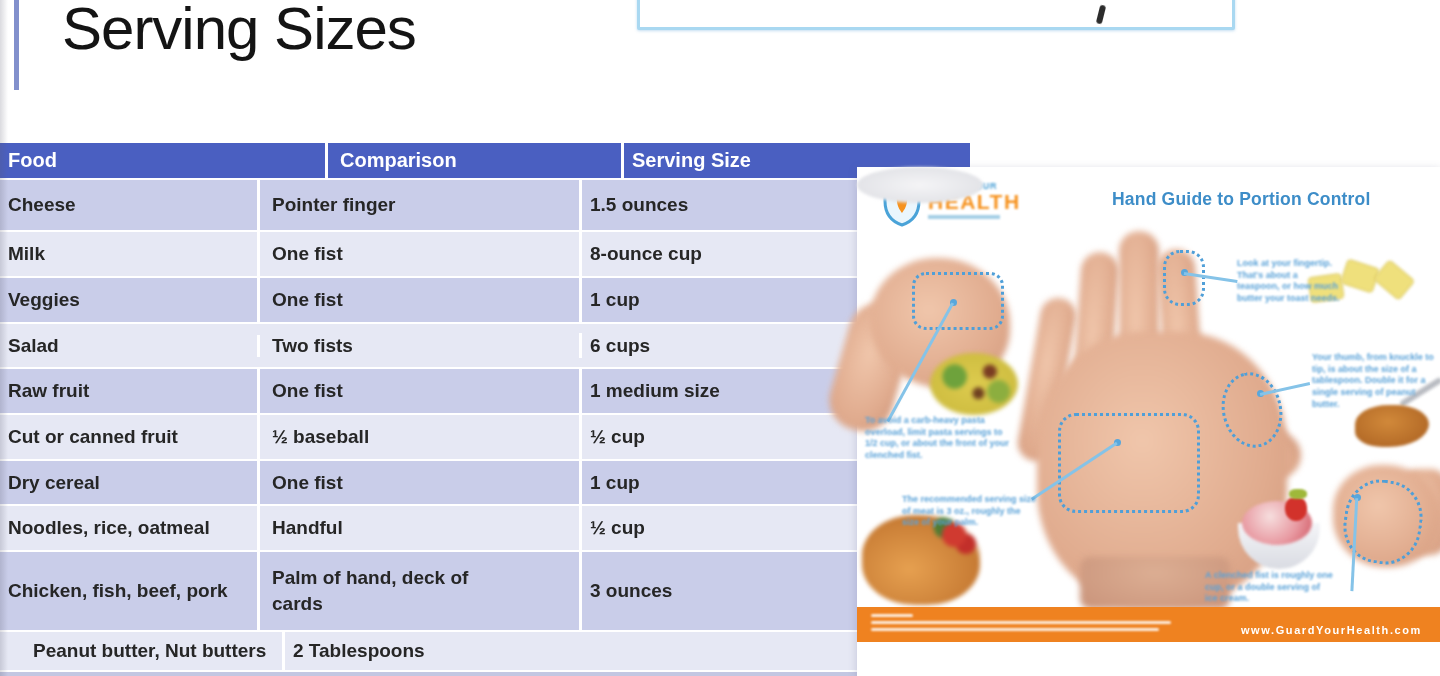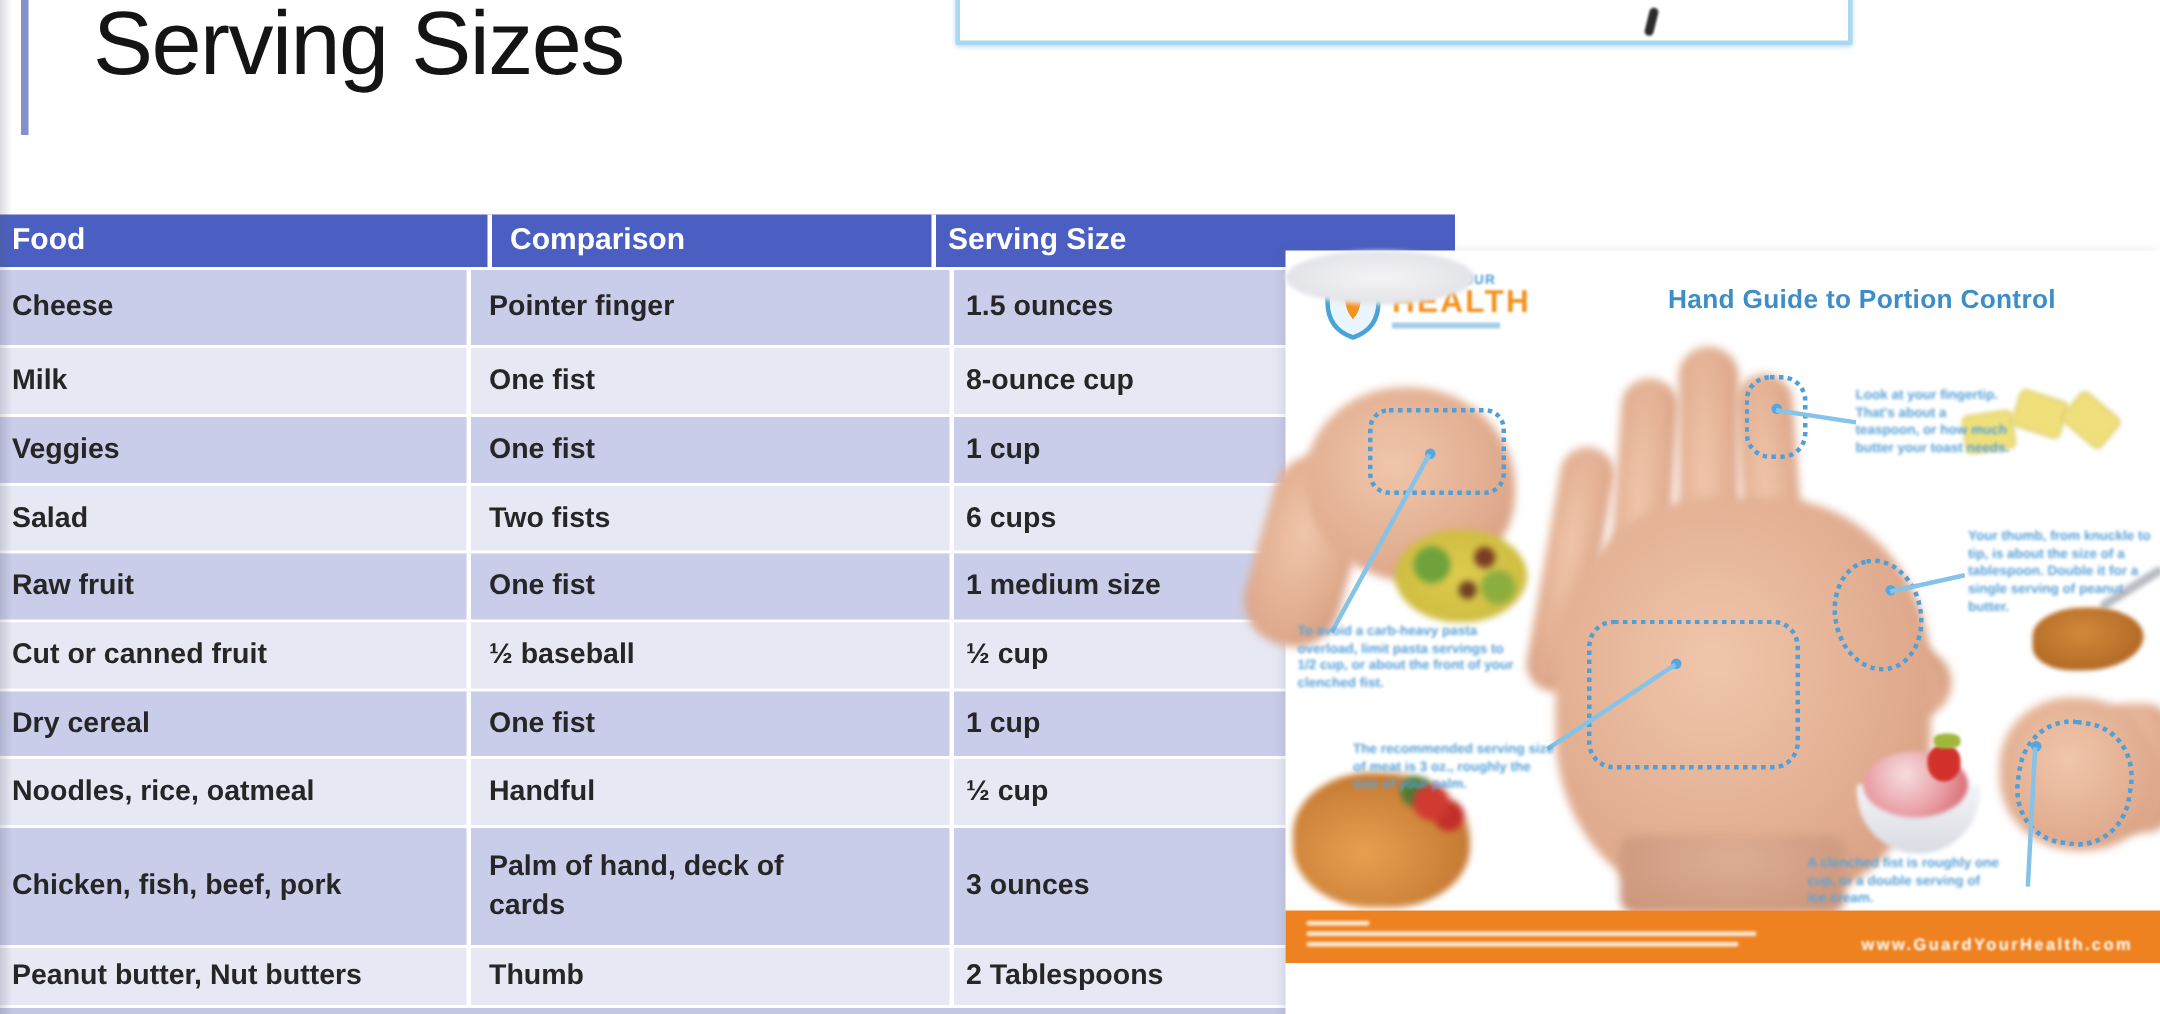--- a/index.html
+++ b/index.html
@@ -27,21 +27,21 @@
   .t-header > div { display:flex; align-items:center; color:#ffffff; font-weight:700;
     font-size:20px; }
   .hc1 { width:328px; padding-left:8px; border-right:3px solid #fff;text-align:right; }
   .hc2 { width:296px; padding-left:12px; border-right:3px solid #fff; }
   .hc3 { width:320px; padding-left:8px; }
   .t-row { display:flex; border-bottom:2px solid #fff; }
   .t-row.dark { background:#c9cde9; }
   .t-row.light { background:#e6e8f4; }
   .t-row > div { display:flex; align-items:center; font-size:19px; font-weight:600;
     color:#262626; }
-  .c1 { width:314px; padding-left:8px; border-right:3px solid #fff; }
+  .c1 { width:260px; padding-left:8px; border-right:3px solid #fff; }
   .c2 { width:322px; padding-left:12px; border-right:3px solid #fff; }
   .c2 span { max-width:235px; line-height:1.35; }
   .c3 { width:320px; padding-left:8px; }
   .cutoff-row { height:10px; background:#c3c7e2; }
 
   
   #infographic { position:absolute; left:857px; top:167px; width:583px; height:509px;
     background:#ffffff; z-index:2; box-shadow:0 2px 8px rgba(90,90,130,.25); }
   .ig-title { position:absolute; left:255px; top:22px; width:325px; font-size:17.5px;
     font-weight:700; color:#3d8dc8; letter-spacing:.2px; filter:blur(.5px); }
@@ -182,21 +182,21 @@
           <div class="c1">
             <span>Veggies</span>
           </div>
           <div class="c2">
             <span>One fist</span>
           </div>
           <div class="c3">
             <span>1 cup</span>
           </div>
         </div>
-        <div class="t-row light" style="height: 45px;">
+        <div class="t-row light" style="height: 45px; align-items: center;">
           <div class="c1">
             <span>Salad</span>
           </div>
           <div class="c2">
             <span>Two fists</span>
           </div>
           <div class="c3">
             <span>6 cups</span>
           </div>
         </div>
@@ -248,26 +248,23 @@
           <div class="c1">
             <span>Chicken, fish, beef, pork</span>
           </div>
           <div class="c2">
             <span>Palm of hand, deck of cards</span>
           </div>
           <div class="c3">
             <span>3 ounces</span>
           </div>
         </div>
-        <div class="t-row light" style="height: 40px;">
+        <div class="t-row light" style="height: 40px; padding-left: 25px;">
           <div class="c1">
             <span>Peanut butter, Nut butters</span>
-          </div>
-          <div class="c2">
-            <span>Thumb</span>
           </div>
           <div class="c3">
             <span>2 Tablespoons</span>
           </div>
         </div>
       </div>
     <div class="cutoff-row"></div>
   </div>
 
   <div id="infographic">

